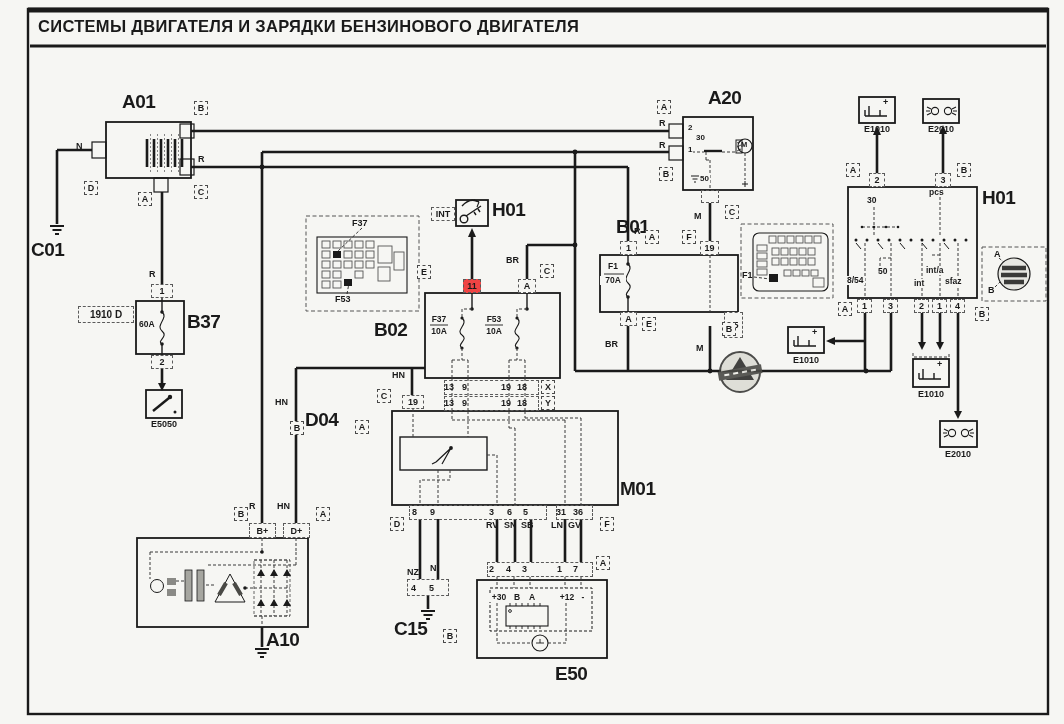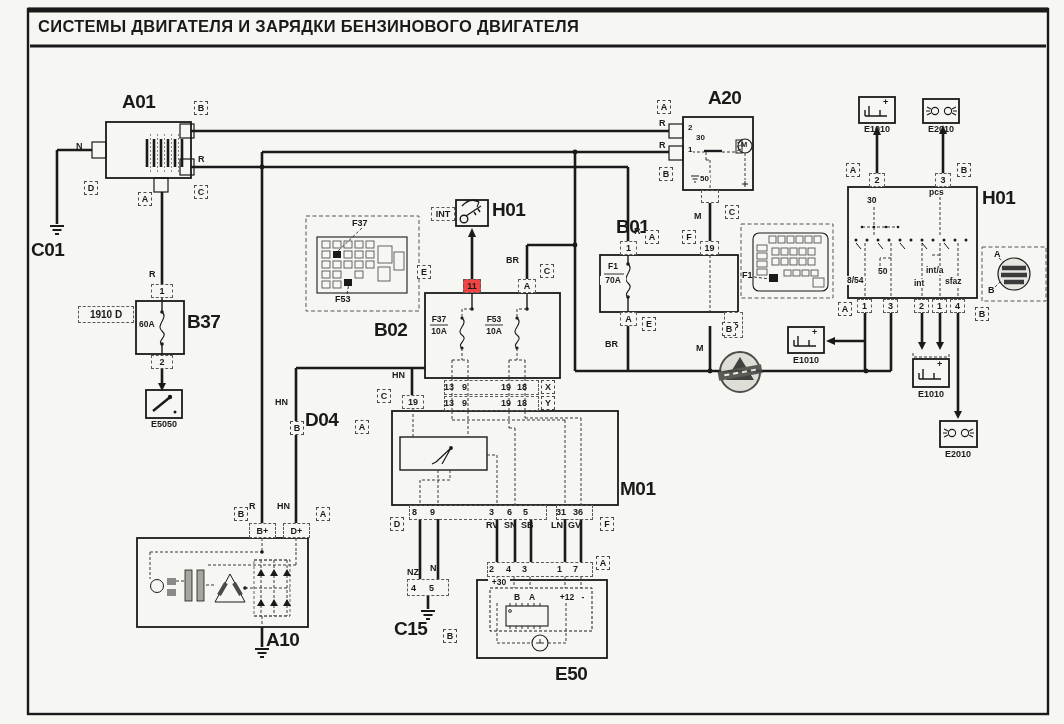--- a/index.html
+++ b/index.html
@@ -412,21 +412,21 @@
   <div class="num" style="left:429px;top:583px;width:16px">5</div>
 
   <div class="lbl ct" style="left:555px;top:664px">E50</div>
   <div class="lb" style="left:596px;top:556px">A</div>
   <div class="pb" style="left:487px;top:562px;width:106px;height:15px"></div>
   <div class="num" style="left:489px;top:564px;width:16px">2</div>
   <div class="num" style="left:506px;top:564px;width:16px">4</div>
   <div class="num" style="left:522px;top:564px;width:16px">3</div>
   <div class="num" style="left:557px;top:564px;width:16px">1</div>
   <div class="num" style="left:573px;top:564px;width:16px">7</div>
-  <div class="lbl in ctr" style="left:488px;top:578px;width:20px">+30</div>
+  <div class="lbl in ctr" style="left:488px;top:593px;width:20px">+30</div>
   <div class="lbl in ctr" style="left:510px;top:593px;width:12px">B</div>
   <div class="lbl in ctr" style="left:525px;top:593px;width:12px">A</div>
   <div class="lbl in ctr" style="left:556px;top:593px;width:20px">+12</div>
   <div class="lbl in ctr" style="left:577px;top:593px;width:10px">-</div>
 
   <div class="lbl ct" style="left:616px;top:217px">B01</div>
   <div class="pb" style="left:620px;top:241px;width:17px;height:14px;background:#f6f6f3">1</div>
   <div class="pb" style="left:700px;top:241px;width:19px;height:14px;background:#f6f6f3">19</div>
   <div class="pb" style="left:620px;top:312px;width:17px;height:14px;background:#f6f6f3">A</div>
   <div class="pb" style="left:724px;top:312px;width:19px;height:26px;background:#f6f6f3">15</div>

